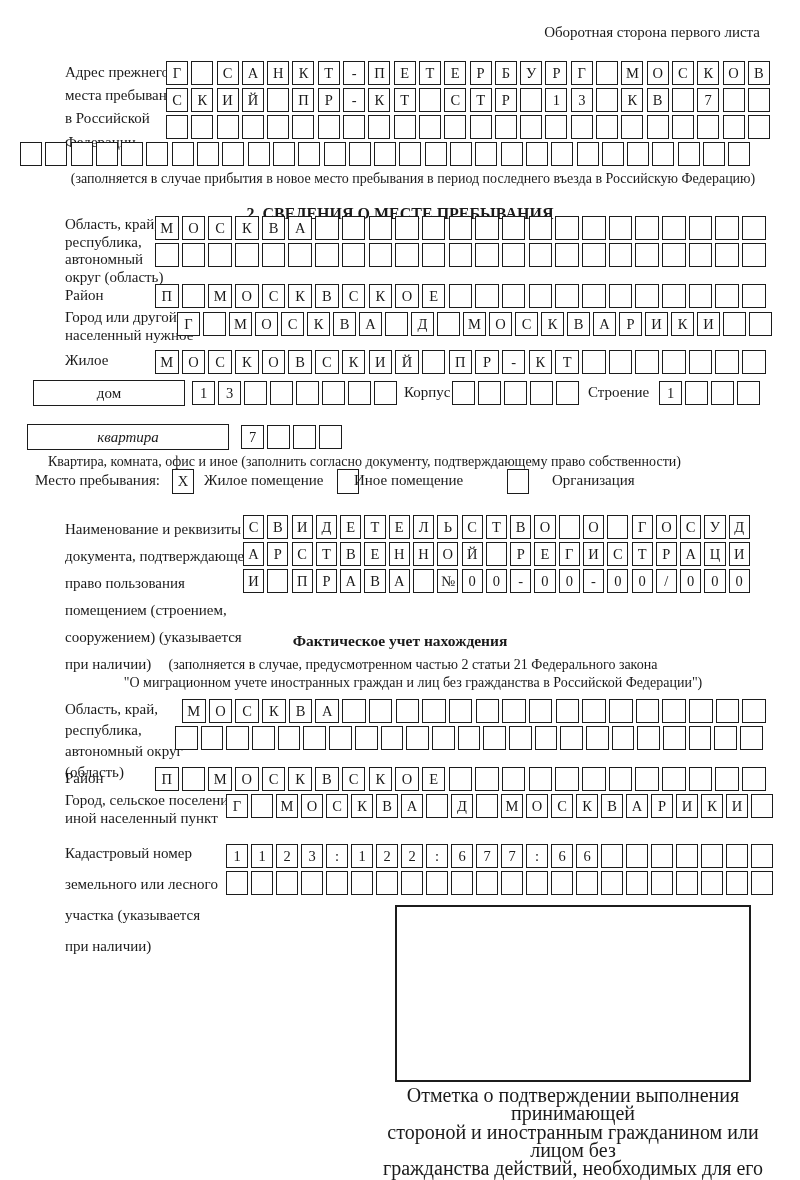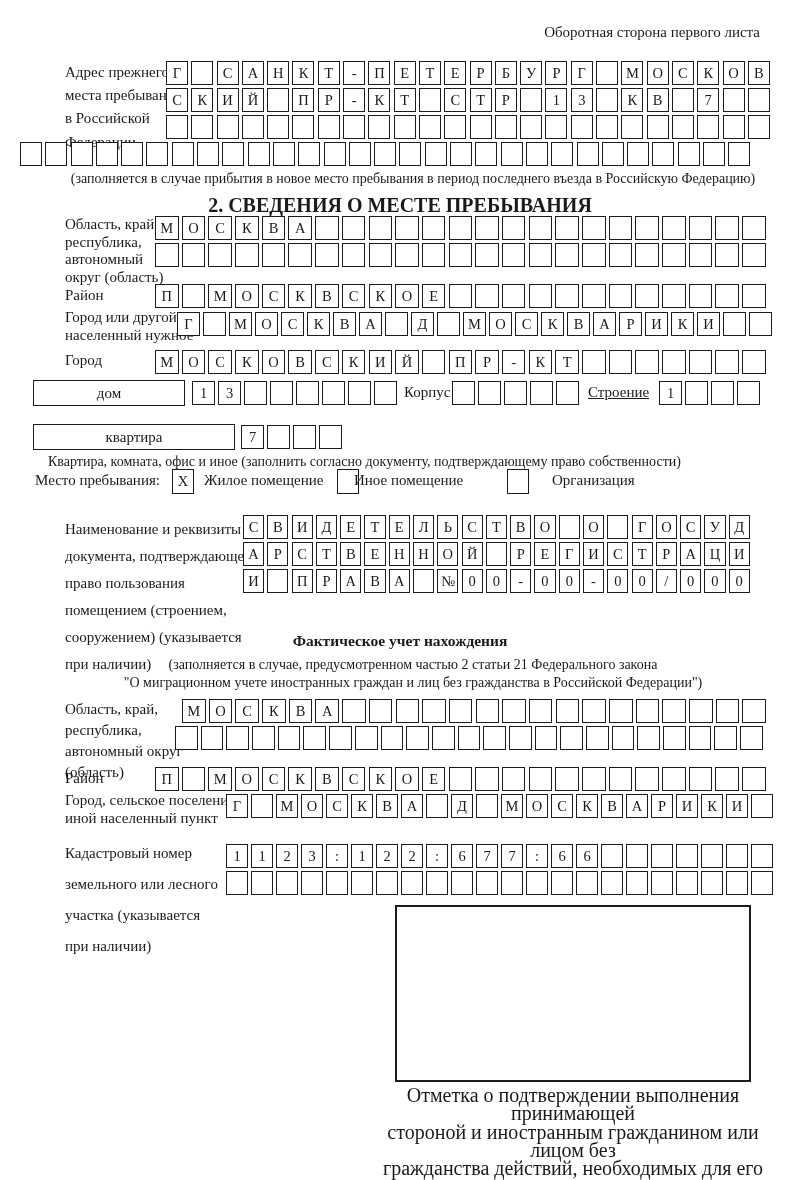--- a/index.html
+++ b/index.html
@@ -16,21 +16,21 @@
       display:flex;align-items:center;justify-content:center;
       font-size:14.5px;height:24px;flex:none;}
   .ca{gap:3.3px}.ca .cell{width:22px;}
   .cb{gap:3.2px}.cb .cell{width:23.5px;}
   .cb2{gap:3px}.cb2 .cell{width:22.7px;}
   .cc{gap:3px}.cc .cell{width:23px;}
   .cd{gap:3.1px}.cd .cell{width:21.2px;}
   .ce{gap:3px}.ce .cell{width:22px;}
   .cap{font-size:14px;padding-left:13px;}
   .center{left:0;width:800px;text-align:center;}
-  .ttl{font-weight:bold;font-size:20px;}
+  .ttl{font-weight:bold;font-size:16px;margin-top:11px;}
   .ttl2{font-weight:bold;font-size:15.5px;}
   .labelbox{box-sizing:border-box;border:1.5px solid #1c1c1c;display:flex;
       align-items:center;justify-content:center;font-size:15px;height:26px;background:#fff;}
   .chk{box-sizing:border-box;border:1.5px solid #1c1c1c;width:22px;height:25px;
       display:flex;align-items:center;justify-content:center;font-size:14.5px;background:#fff;}
   .stamp{box-sizing:border-box;border:2px solid #1c1c1c;background:#fff;}
   .txt{font-size:15px;}
 </style>
 </head>
 <body>
@@ -259,21 +259,21 @@
       <span class="cell">В</span>
       <span class="cell">А</span>
       <span class="cell">Р</span>
       <span class="cell">И</span>
       <span class="cell">К</span>
       <span class="cell">И</span>
       <span class="cell"></span>
       <span class="cell"></span>
     </div>
 
-  <div class="abs txt" style="left:65px;top:352px;">Город</div>
+  <div class="abs txt" style="left:65px;top:352px;">Жилое</div>
   <div class="row cb" style="left:155px;top:350px;">
       <span class="cell">М</span>
       <span class="cell">О</span>
       <span class="cell">С</span>
       <span class="cell">К</span>
       <span class="cell">О</span>
       <span class="cell">В</span>
       <span class="cell">С</span>
       <span class="cell">К</span>
       <span class="cell">И</span>
@@ -305,29 +305,29 @@
       <span class="cell"></span>
     </div>
   <div class="abs txt" style="left:404px;top:384px;">Корпус</div>
   <div class="row cc" style="left:452px;top:381px;">
       <span class="cell"></span>
       <span class="cell"></span>
       <span class="cell"></span>
       <span class="cell"></span>
       <span class="cell"></span>
     </div>
-  <div class="abs txt" style="left:588px;top:384px;text-decoration:underline;">Строение</div>
+  <div class="abs txt" style="left:588px;top:384px;">Строение</div>
   <div class="row cc" style="left:659px;top:381px;">
       <span class="cell">1</span>
       <span class="cell"></span>
       <span class="cell"></span>
       <span class="cell"></span>
     </div>
 
-  <div class="abs labelbox" style="left:33px;top:424px;width:202px;">квартира</div>
+  <div class="abs labelbox" style="left:27px;top:424px;width:202px;font-style:italic;">квартира</div>
   <div class="row cc" style="left:241px;top:425px;">
       <span class="cell">7</span>
       <span class="cell"></span>
       <span class="cell"></span>
       <span class="cell"></span>
     </div>
   <div class="abs cap" style="left:35px;top:454px;">Квартира, комната, офис и иное (заполнить согласно документу, подтверждающему право собственности)</div>
 
   <div class="abs txt" style="left:35px;top:472px;">Место пребывания:</div>
   <div class="abs chk" style="left:172px;top:469px;">X</div>

